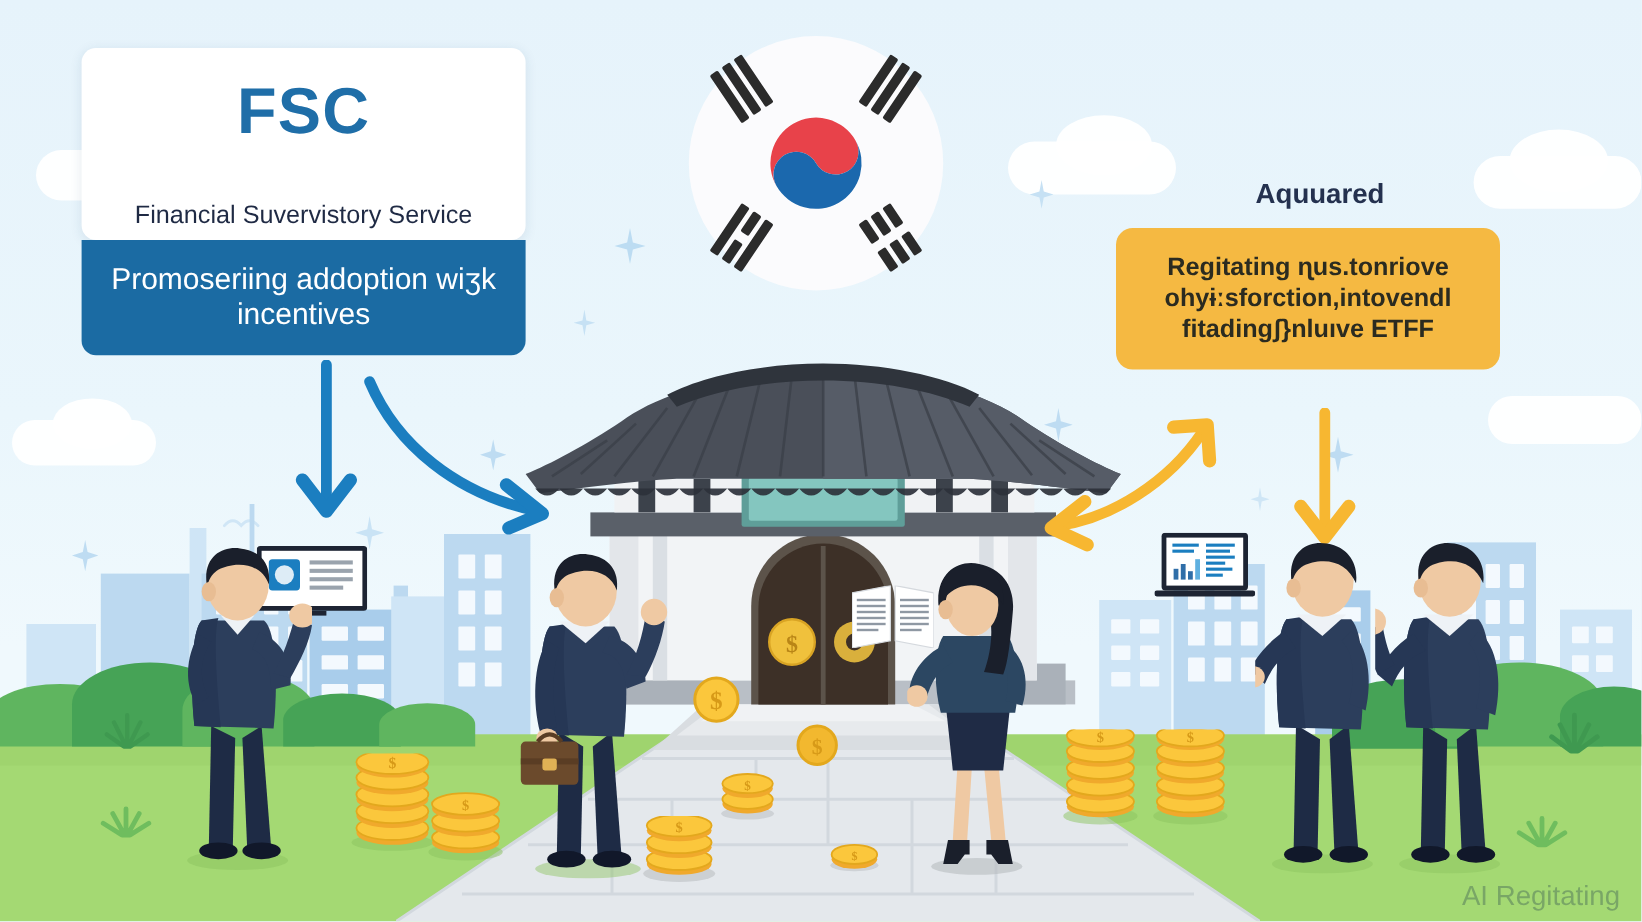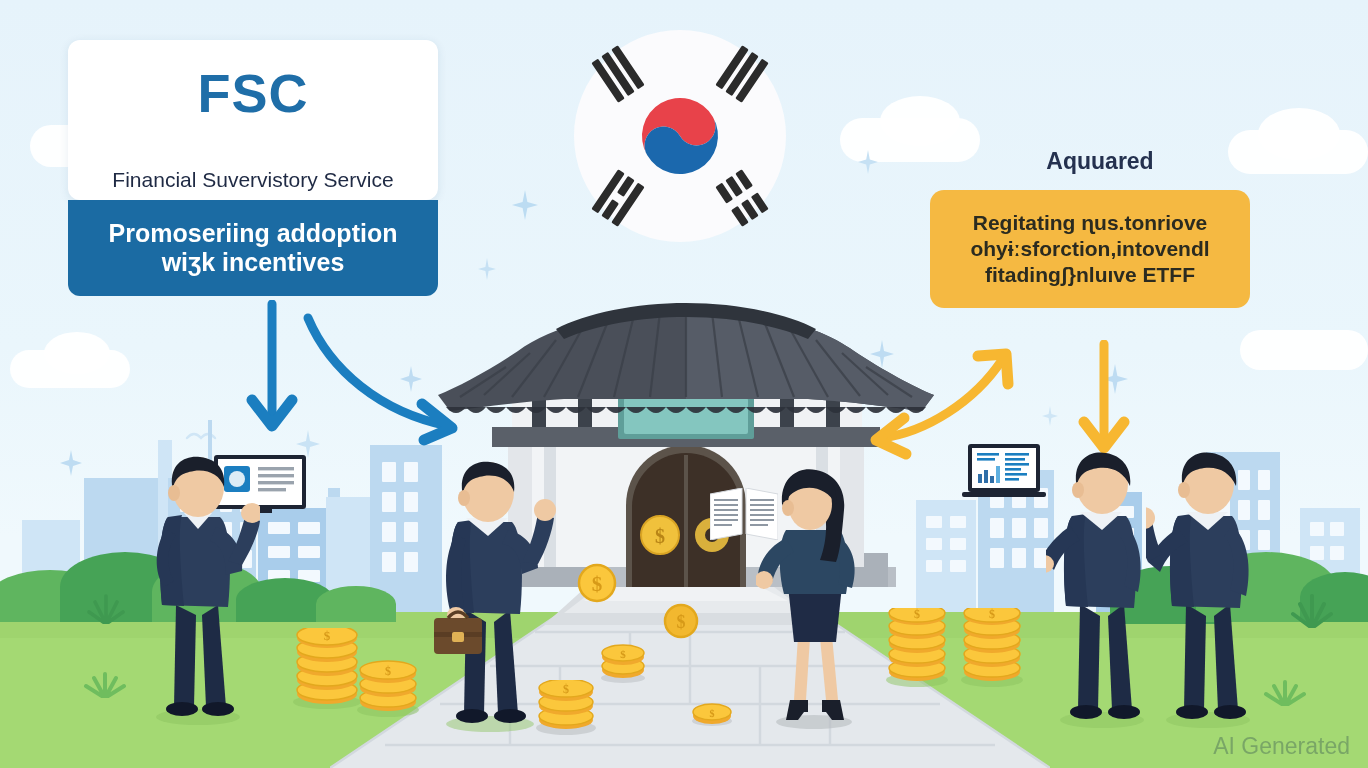--- a/index.html
+++ b/index.html
@@ -43,21 +43,21 @@
   #fsc-card{left:68px;top:40px;width:370px;height:160px;background:#ffffff;
      box-shadow:0 2px 10px rgba(30,70,110,.10);border-radius:12px;}
   #fsc-title{position:absolute;left:0;top:26px;width:370px;text-align:center;
      font-size:54px;font-weight:bold;color:#1f6ea8;letter-spacing:1px;line-height:1;}
   #fsc-sub{position:absolute;left:0;top:128px;width:370px;text-align:center;
      font-size:21px;color:#1f2a44;white-space:nowrap;}
   #fsc-banner{position:absolute;left:68px;top:200px;width:370px;height:96px;
      background:#1b6ba3;border-radius:0 0 12px 12px;
      display:flex;align-items:center;justify-content:center;}
   #fsc-banner span{display:block;width:330px;text-align:center;color:#ffffff;
-     font-size:25px;font-weight:bold;line-height:1.18;}
+     font-size:25px;font-weight:normal;line-height:1.18;}
 
   #fss-title{position:absolute;left:940px;top:58px;width:320px;text-align:center;
      font-size:58px;font-weight:bold;color:#24314f;letter-spacing:1px;line-height:1;}
   #fss-sub{position:absolute;left:940px;top:148px;width:320px;text-align:center;
      font-size:23px;font-weight:bold;color:#24314f;}
   #fss-banner{position:absolute;left:930px;top:190px;width:320px;height:118px;
      background:#f5b942;border-radius:14px;display:flex;align-items:center;justify-content:center;}
   #fss-banner span{display:block;width:300px;text-align:center;color:#2b2b20;
      font-size:21px;font-weight:bold;line-height:1.25;}
 
@@ -667,15 +667,15 @@
   </div>
   <div id="fsc-banner">
     <span>Promoseriing addoption wiʒk incentives</span>
   </div>
 
   <div id="fss-sub">Aquuared</div>
   <div id="fss-banner">
     <span>Regitating ɳus.tonriove ohyɨːsforction,intovendl fitadingʃ}nluıve ETFF</span>
   </div>
 
-  <div id="wm">AI Generated</div>
+  <div id="wm">AI Regitating</div>
 
 </div>
 
 </body></html>

